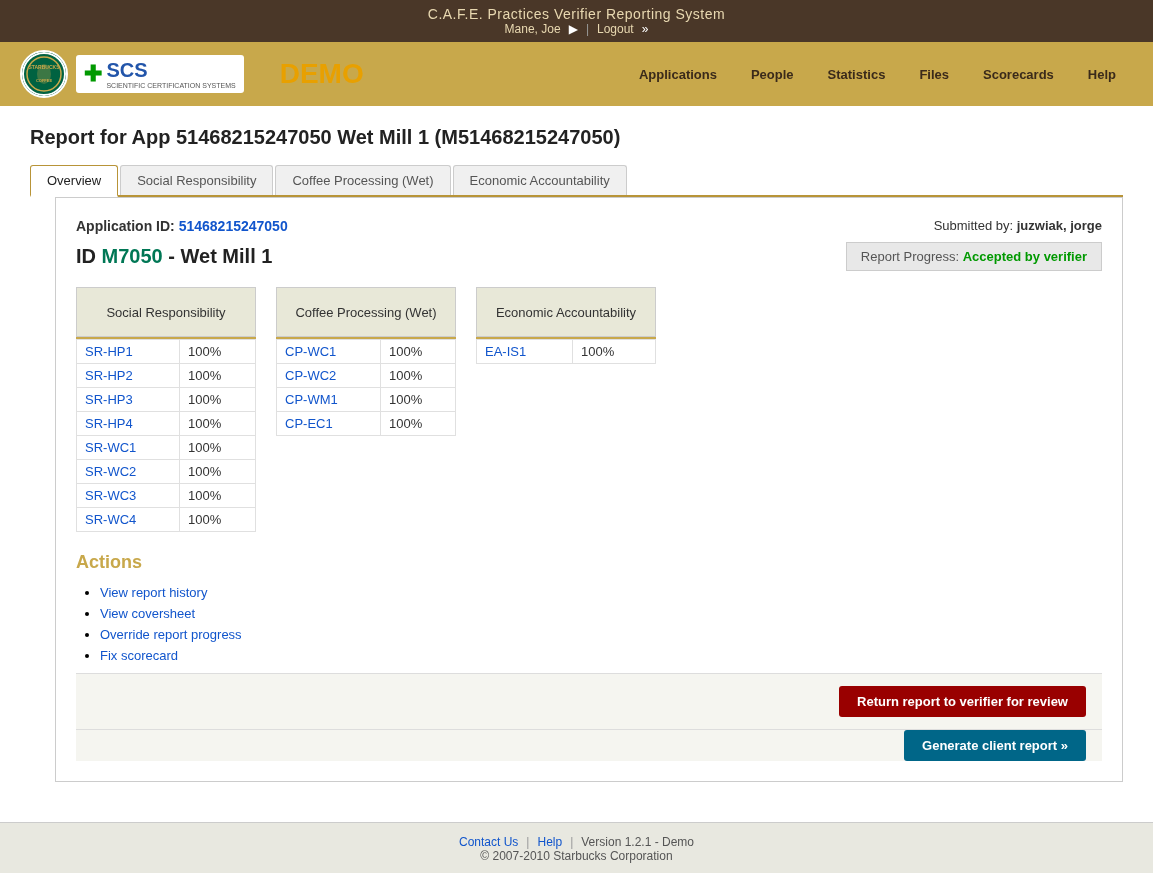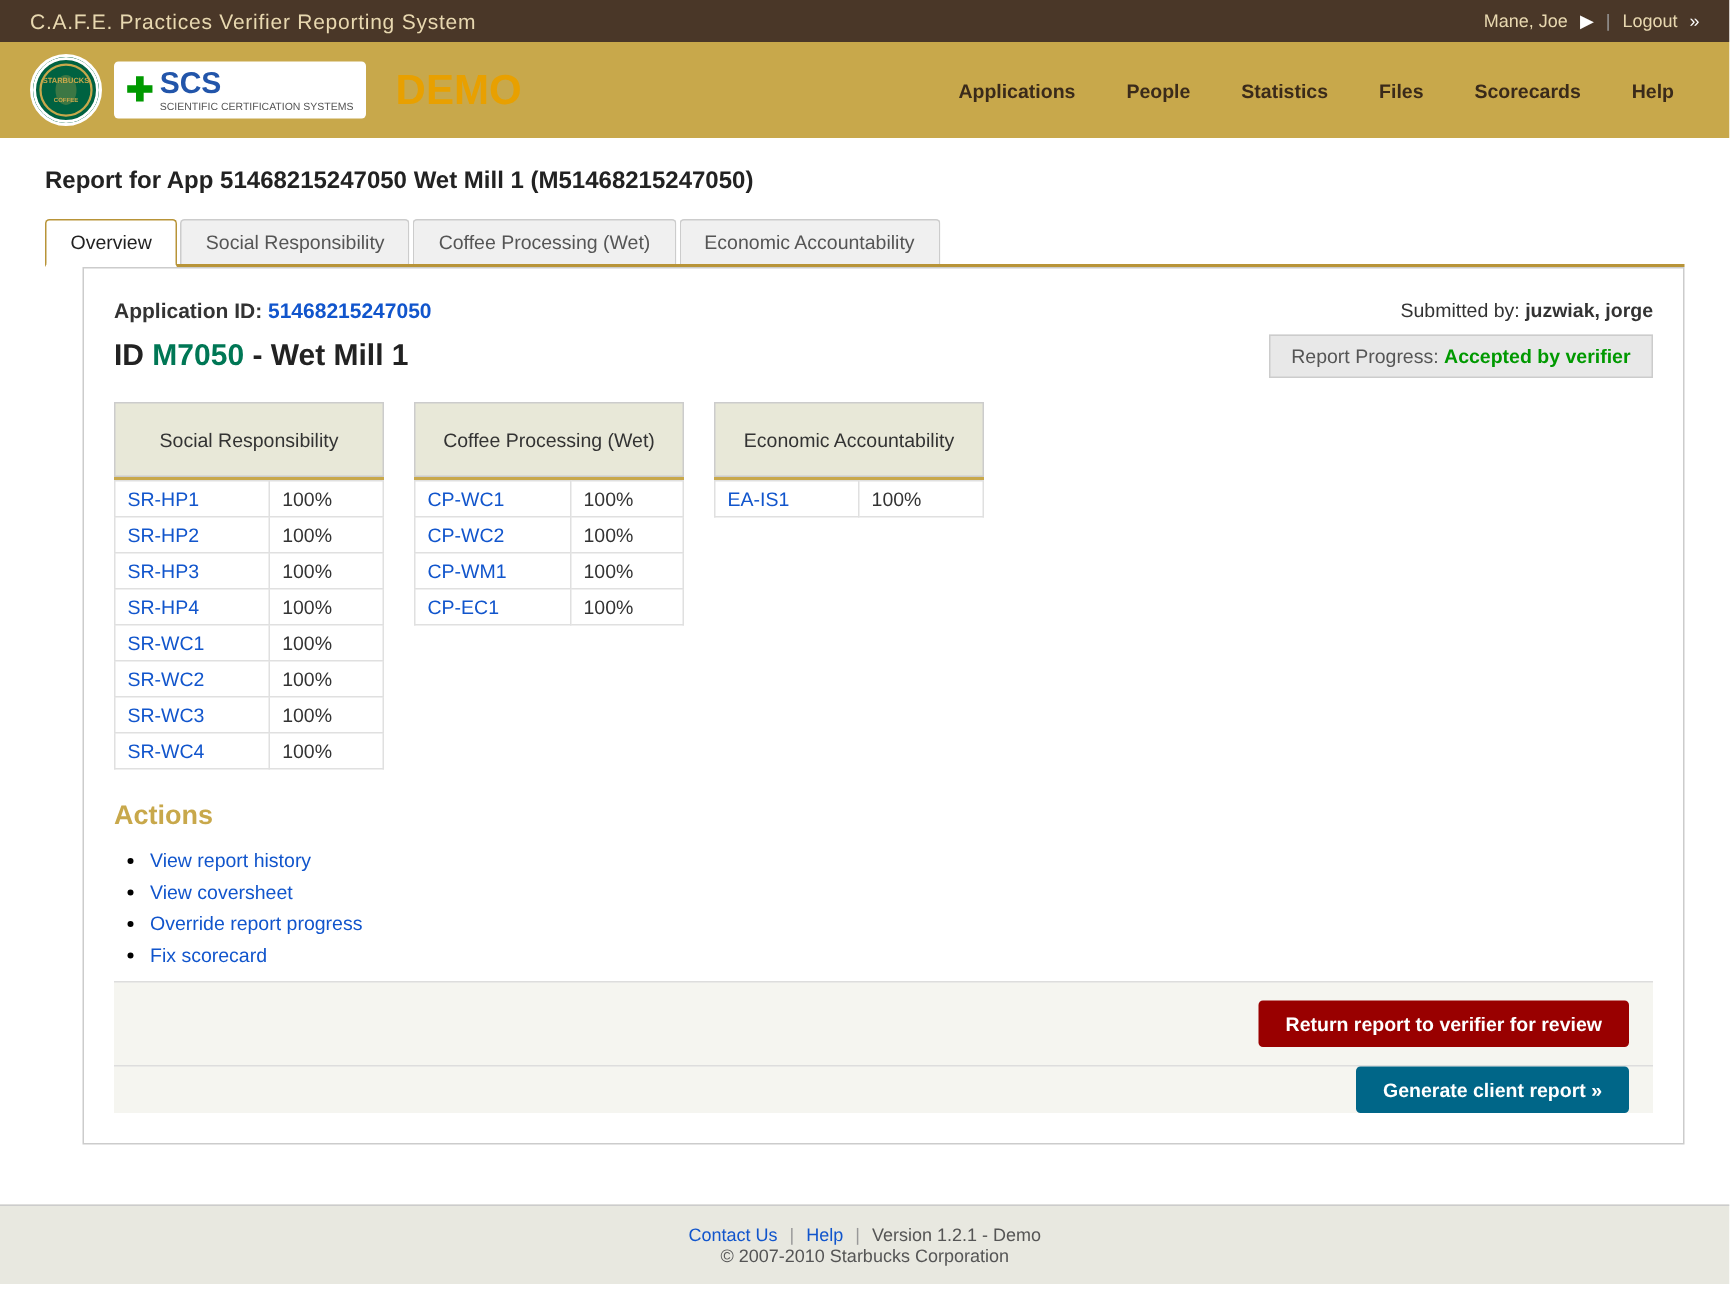--- a/index.html
+++ b/index.html
@@ -7,20 +7,21 @@
 
     
     .top-bar {
       background: #4a3728;
       color: #fff;
       display: flex;
       justify-content: space-between;
       align-items: center;
       padding: 6px 20px;
       font-size: 13px;
+      flex-direction: column;
     }
     .top-bar .title { color: #e8d8b0; font-size: 14px; letter-spacing: 0.5px; }
     .top-bar .user-area { display: flex; align-items: center; gap: 8px; font-size: 12px; }
     .top-bar .user-area a { color: #e8d8b0; text-decoration: none; }
     .top-bar .user-area .sep { color: #999; }
 
     
     .logo-bar {
       background: #c8a84b;
       display: flex;
@@ -37,21 +38,21 @@
       border: 2px solid #fff;
       overflow: hidden;
     }
     .scs-logo {
       display: flex; align-items: center; gap: 4px;
       background: #fff; padding: 4px 8px; border-radius: 3px;
     }
     .scs-cross { color: #009900; font-size: 22px; font-weight: bold; }
     .scs-text { color: #2255aa; font-size: 20px; font-weight: bold; }
     .scs-sub { color: #555; font-size: 7px; display: block; line-height: 1.1; }
-    .demo-text { color: #e8a000; font-size: 28px; font-weight: bold; margin-left: 12px; }
+    .demo-text { color: #e8a000; font-size: 28px; font-weight: bold; margin-left: 28px; }
 
     
     nav {
       background: #c8a84b;
       display: flex;
       justify-content: flex-end;
       padding: 0 20px 0 0;
       border-top: 1px solid #b89438;
     }
     nav a {
@@ -61,21 +62,21 @@
       text-decoration: none;
       font-size: 13px;
       font-weight: bold;
       border: 1px solid transparent;
       border-bottom: none;
       margin-bottom: 0;
     }
 
     
     .main-content { padding: 20px 30px; }
-    .page-title { font-size: 16px; font-weight: bold; color: #222; margin-bottom: 16px; }
+    .page-title { font-size: 20px; font-weight: bold; color: #222; margin-bottom: 16px; }
 
     
     .tabs { display: flex; border-bottom: 2px solid #b89438; margin-bottom: 0; }
     .tab {
       padding: 7px 16px;
       border: 1px solid #ccc;
       border-bottom: none;
       background: #f0f0f0;
       color: #555;
       cursor: pointer;

